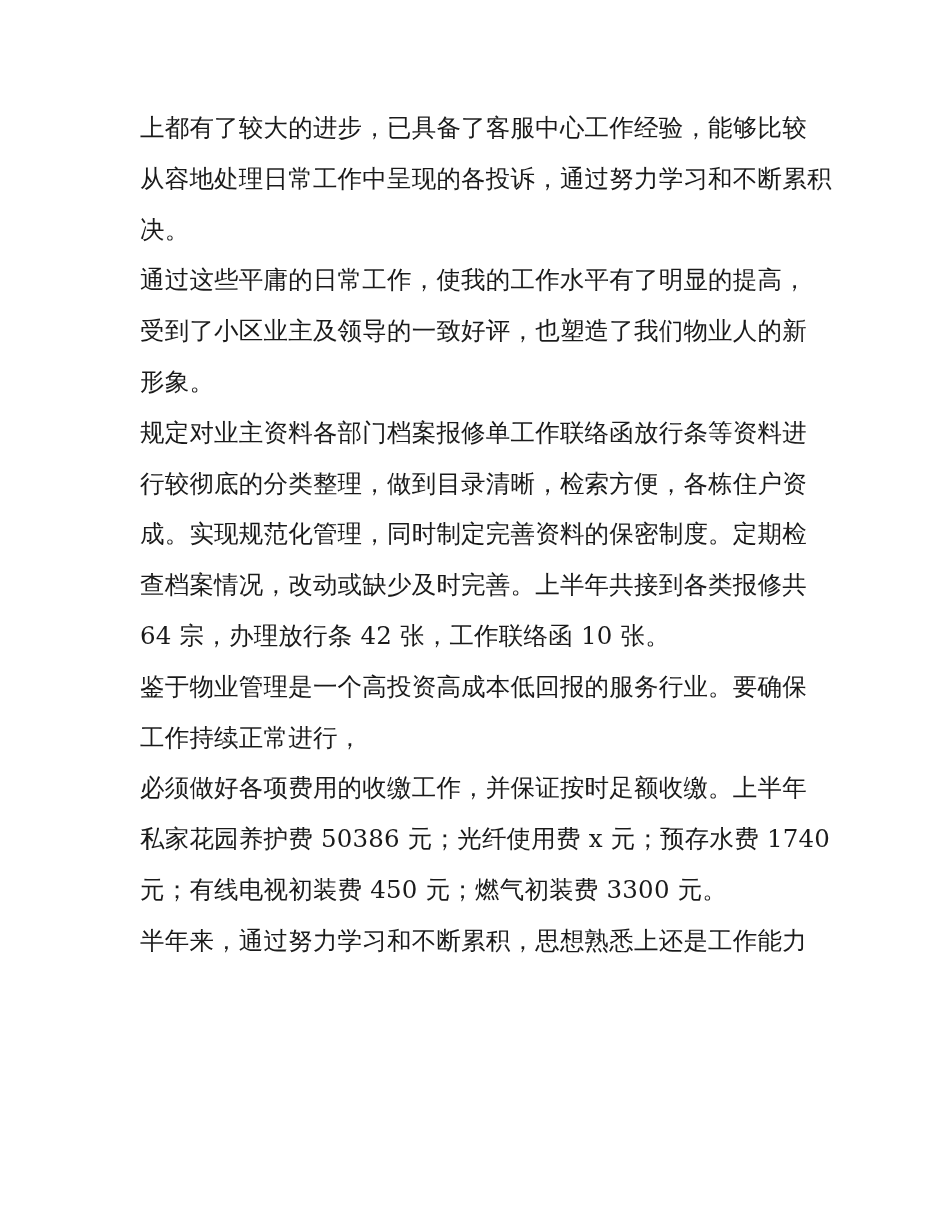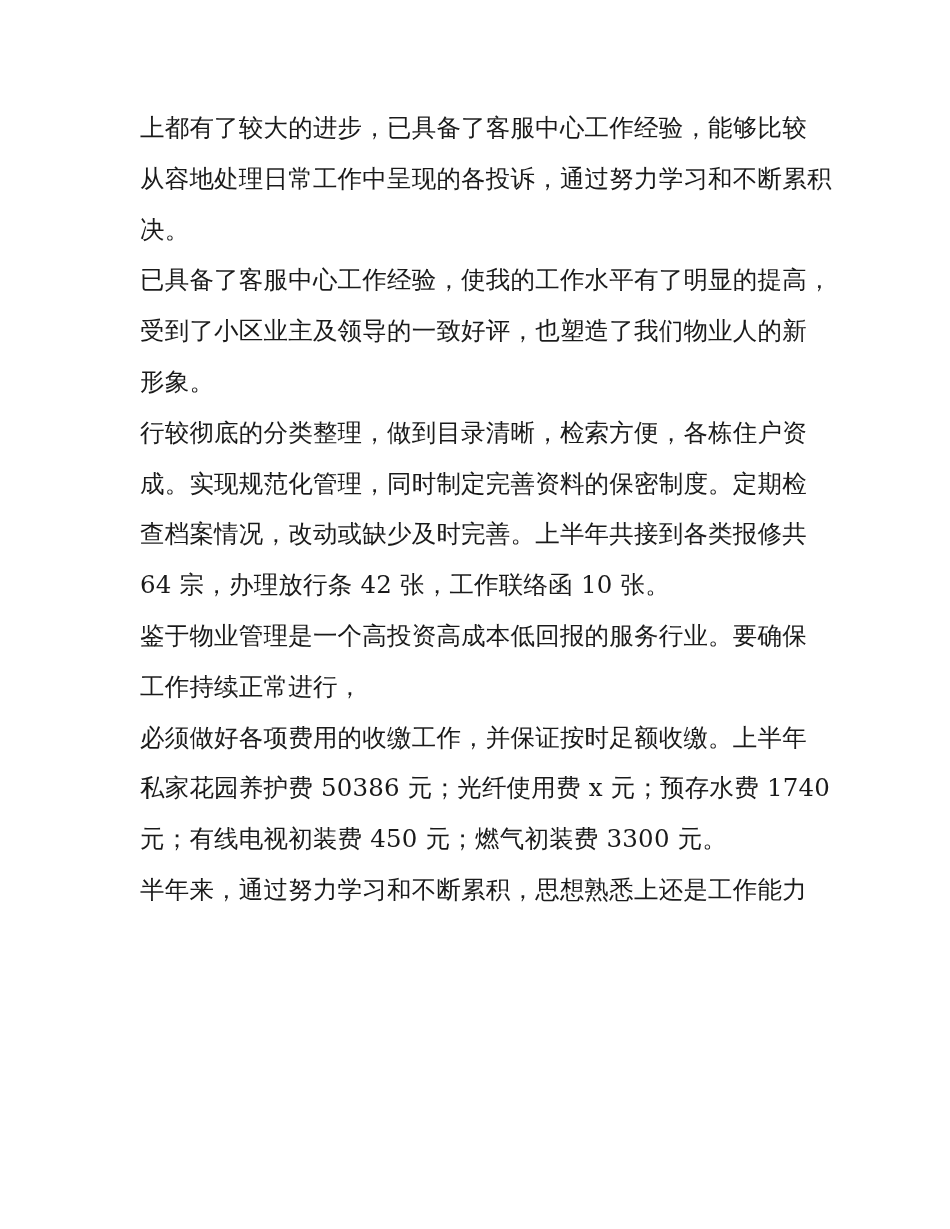--- a/index.html
+++ b/index.html
@@ -39,23 +39,24 @@
     }
   </style>
 </head>
 <body>
 
 <div class="page">
   <div class="content">
     <span class="line">上都有了较大的进步，已具备了客服中心工作经验，能够比较</span>
     <span class="line">从容地处理日常工作中呈现的各投诉，通过努力学习和不断累积</span>
     <span class="line">决。</span>
-    <span class="line">已具备了客服中心工作经验，使我的工作水平有了明显的提高，</span>
+    <span class="line">通过这些平庸的日常工作，使我的工作水平有了明显的提高，</span>
     <span class="line">受到了小区业主及领导的一致好评，也塑造了我们物业人的新</span>
     <span class="line">形象。</span>
+    <span class="line">规定对业主资料各部门档案报修单工作联络函放行条等资料进</span>
     <span class="line">行较彻底的分类整理，做到目录清晰，检索方便，各栋住户资</span>
     <span class="line">成。实现规范化管理，同时制定完善资料的保密制度。定期检</span>
     <span class="line">查档案情况，改动或缺少及时完善。上半年共接到各类报修共</span>
     <span class="line">64 宗，办理放行条 42 张，工作联络函 10 张。</span>
     <span class="line">鉴于物业管理是一个高投资高成本低回报的服务行业。要确保</span>
     <span class="line">工作持续正常进行，</span>
     <span class="line">必须做好各项费用的收缴工作，并保证按时足额收缴。上半年</span>
     <span class="line">私家花园养护费 50386 元；光纤使用费 x 元；预存水费 1740</span>
     <span class="line">元；有线电视初装费 450 元；燃气初装费 3300 元。</span>
     <span class="line">半年来，通过努力学习和不断累积，思想熟悉上还是工作能力</span>

